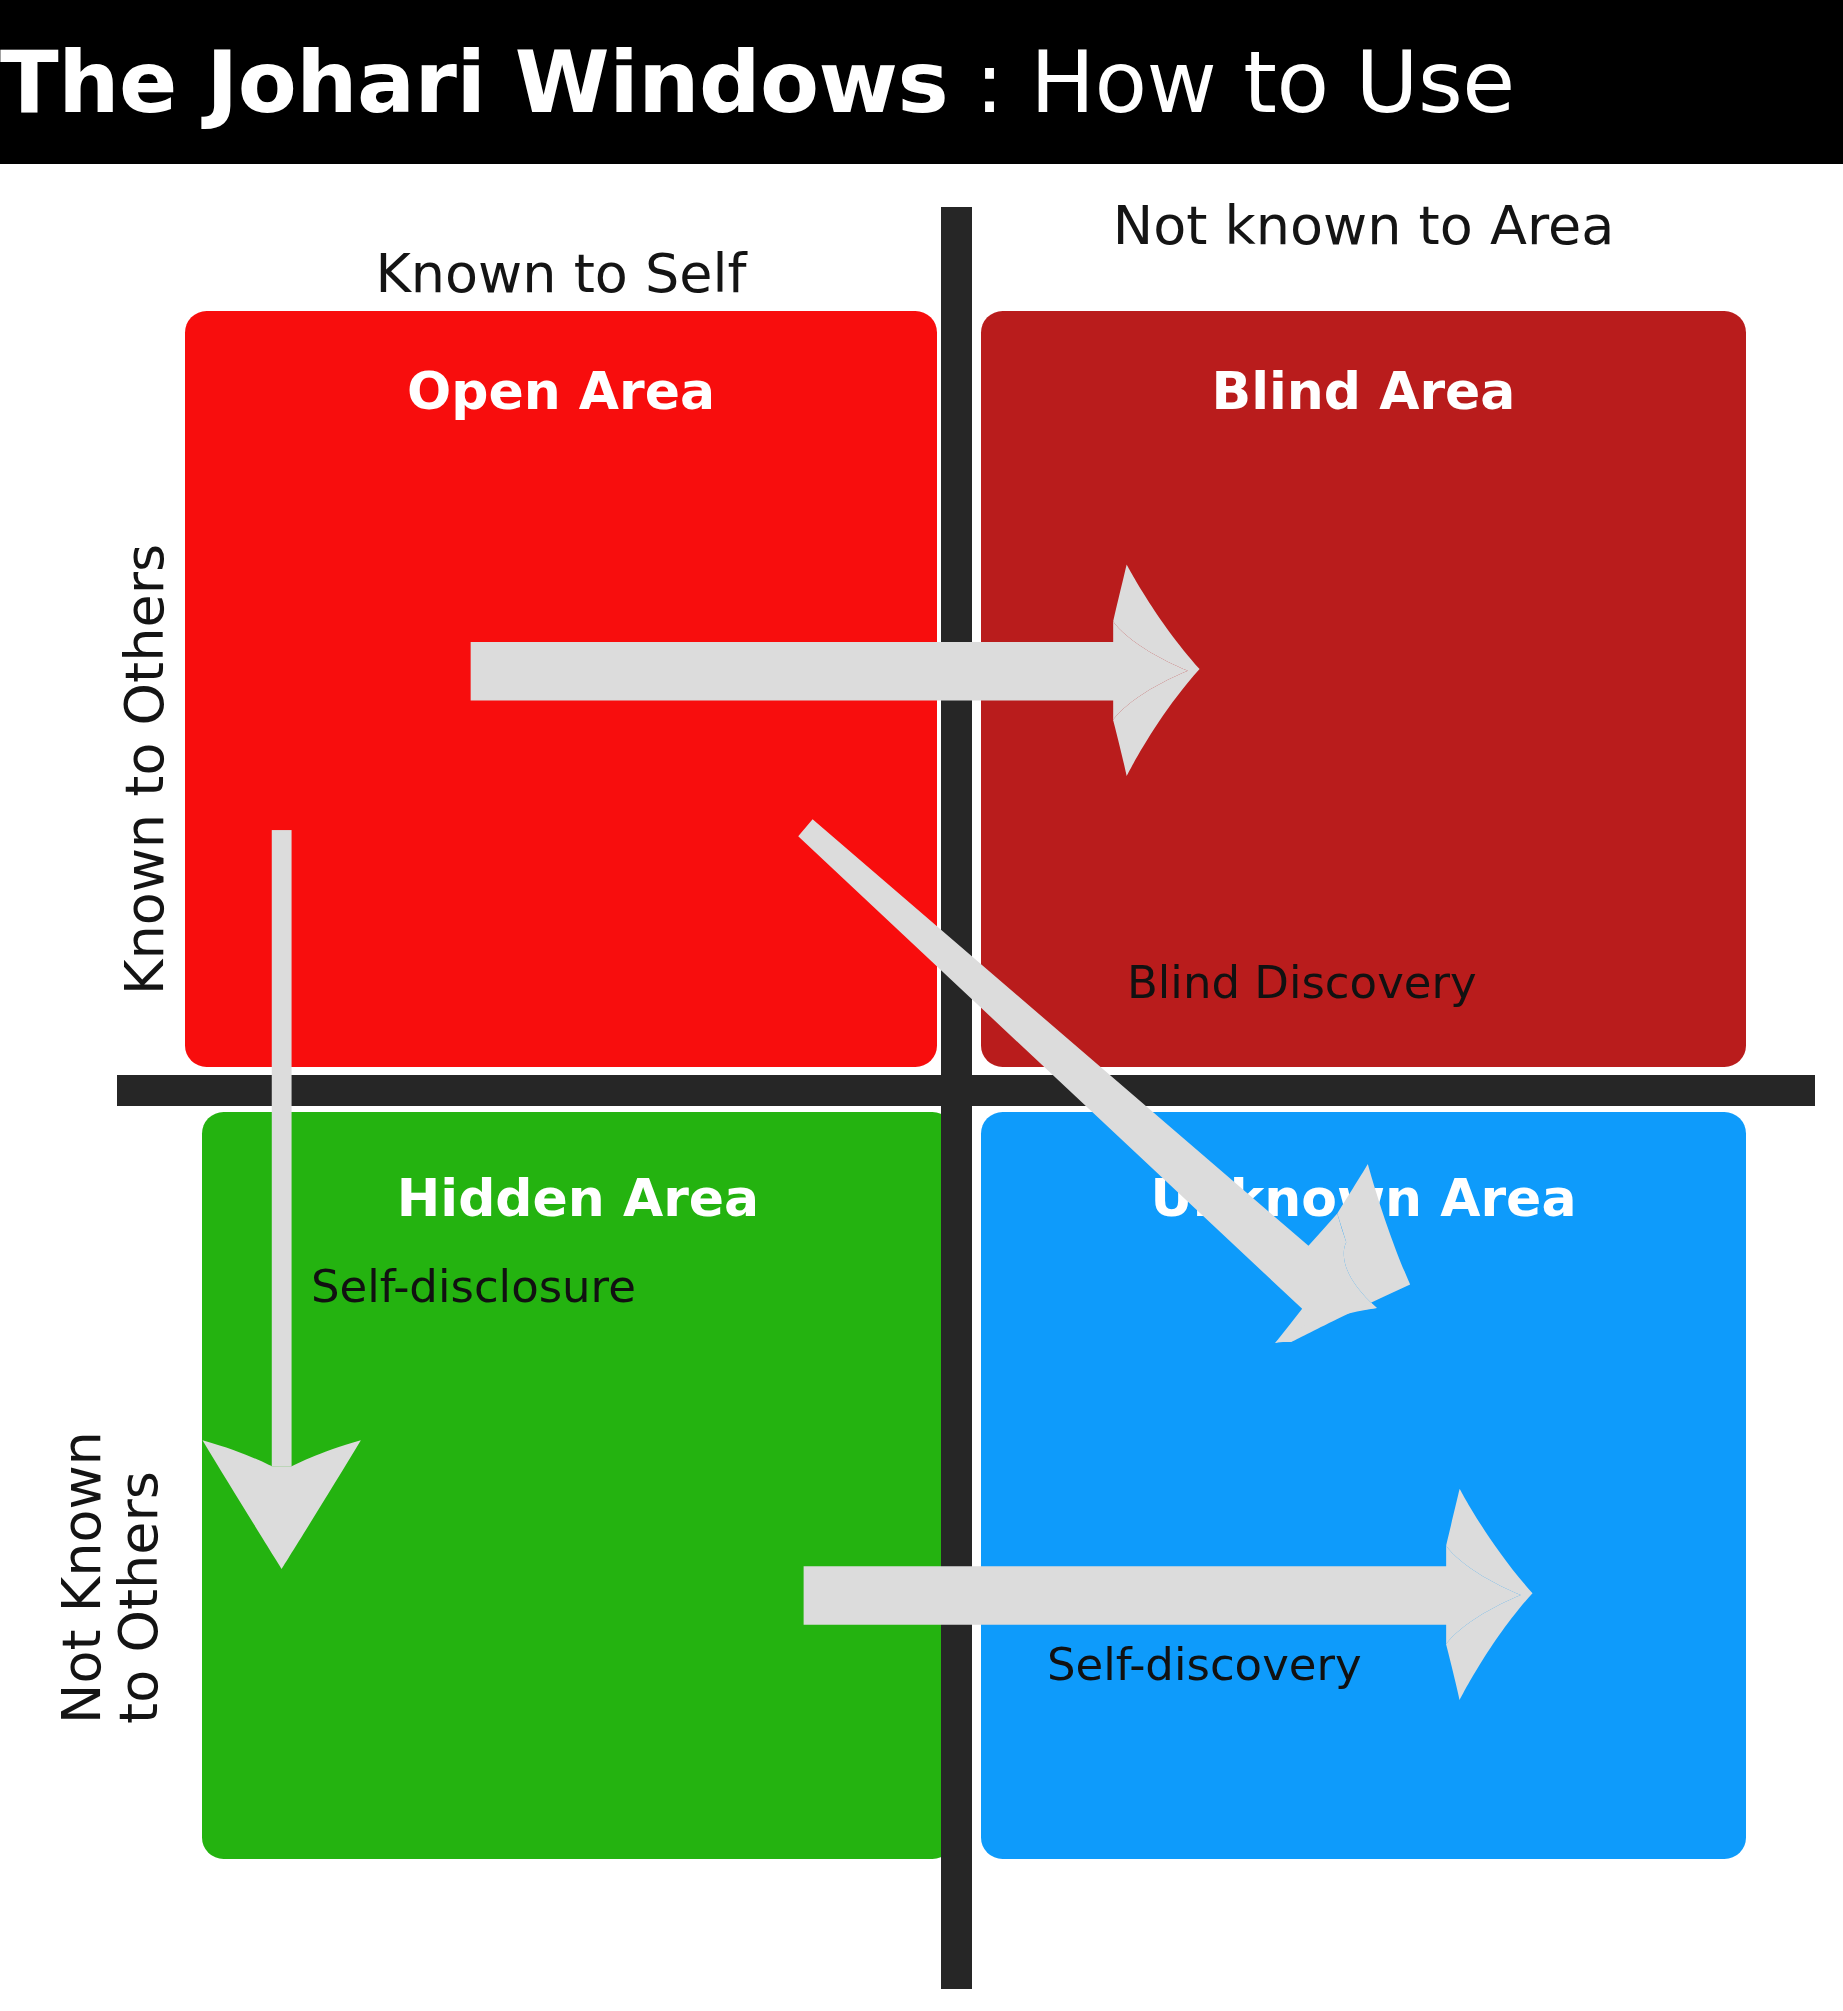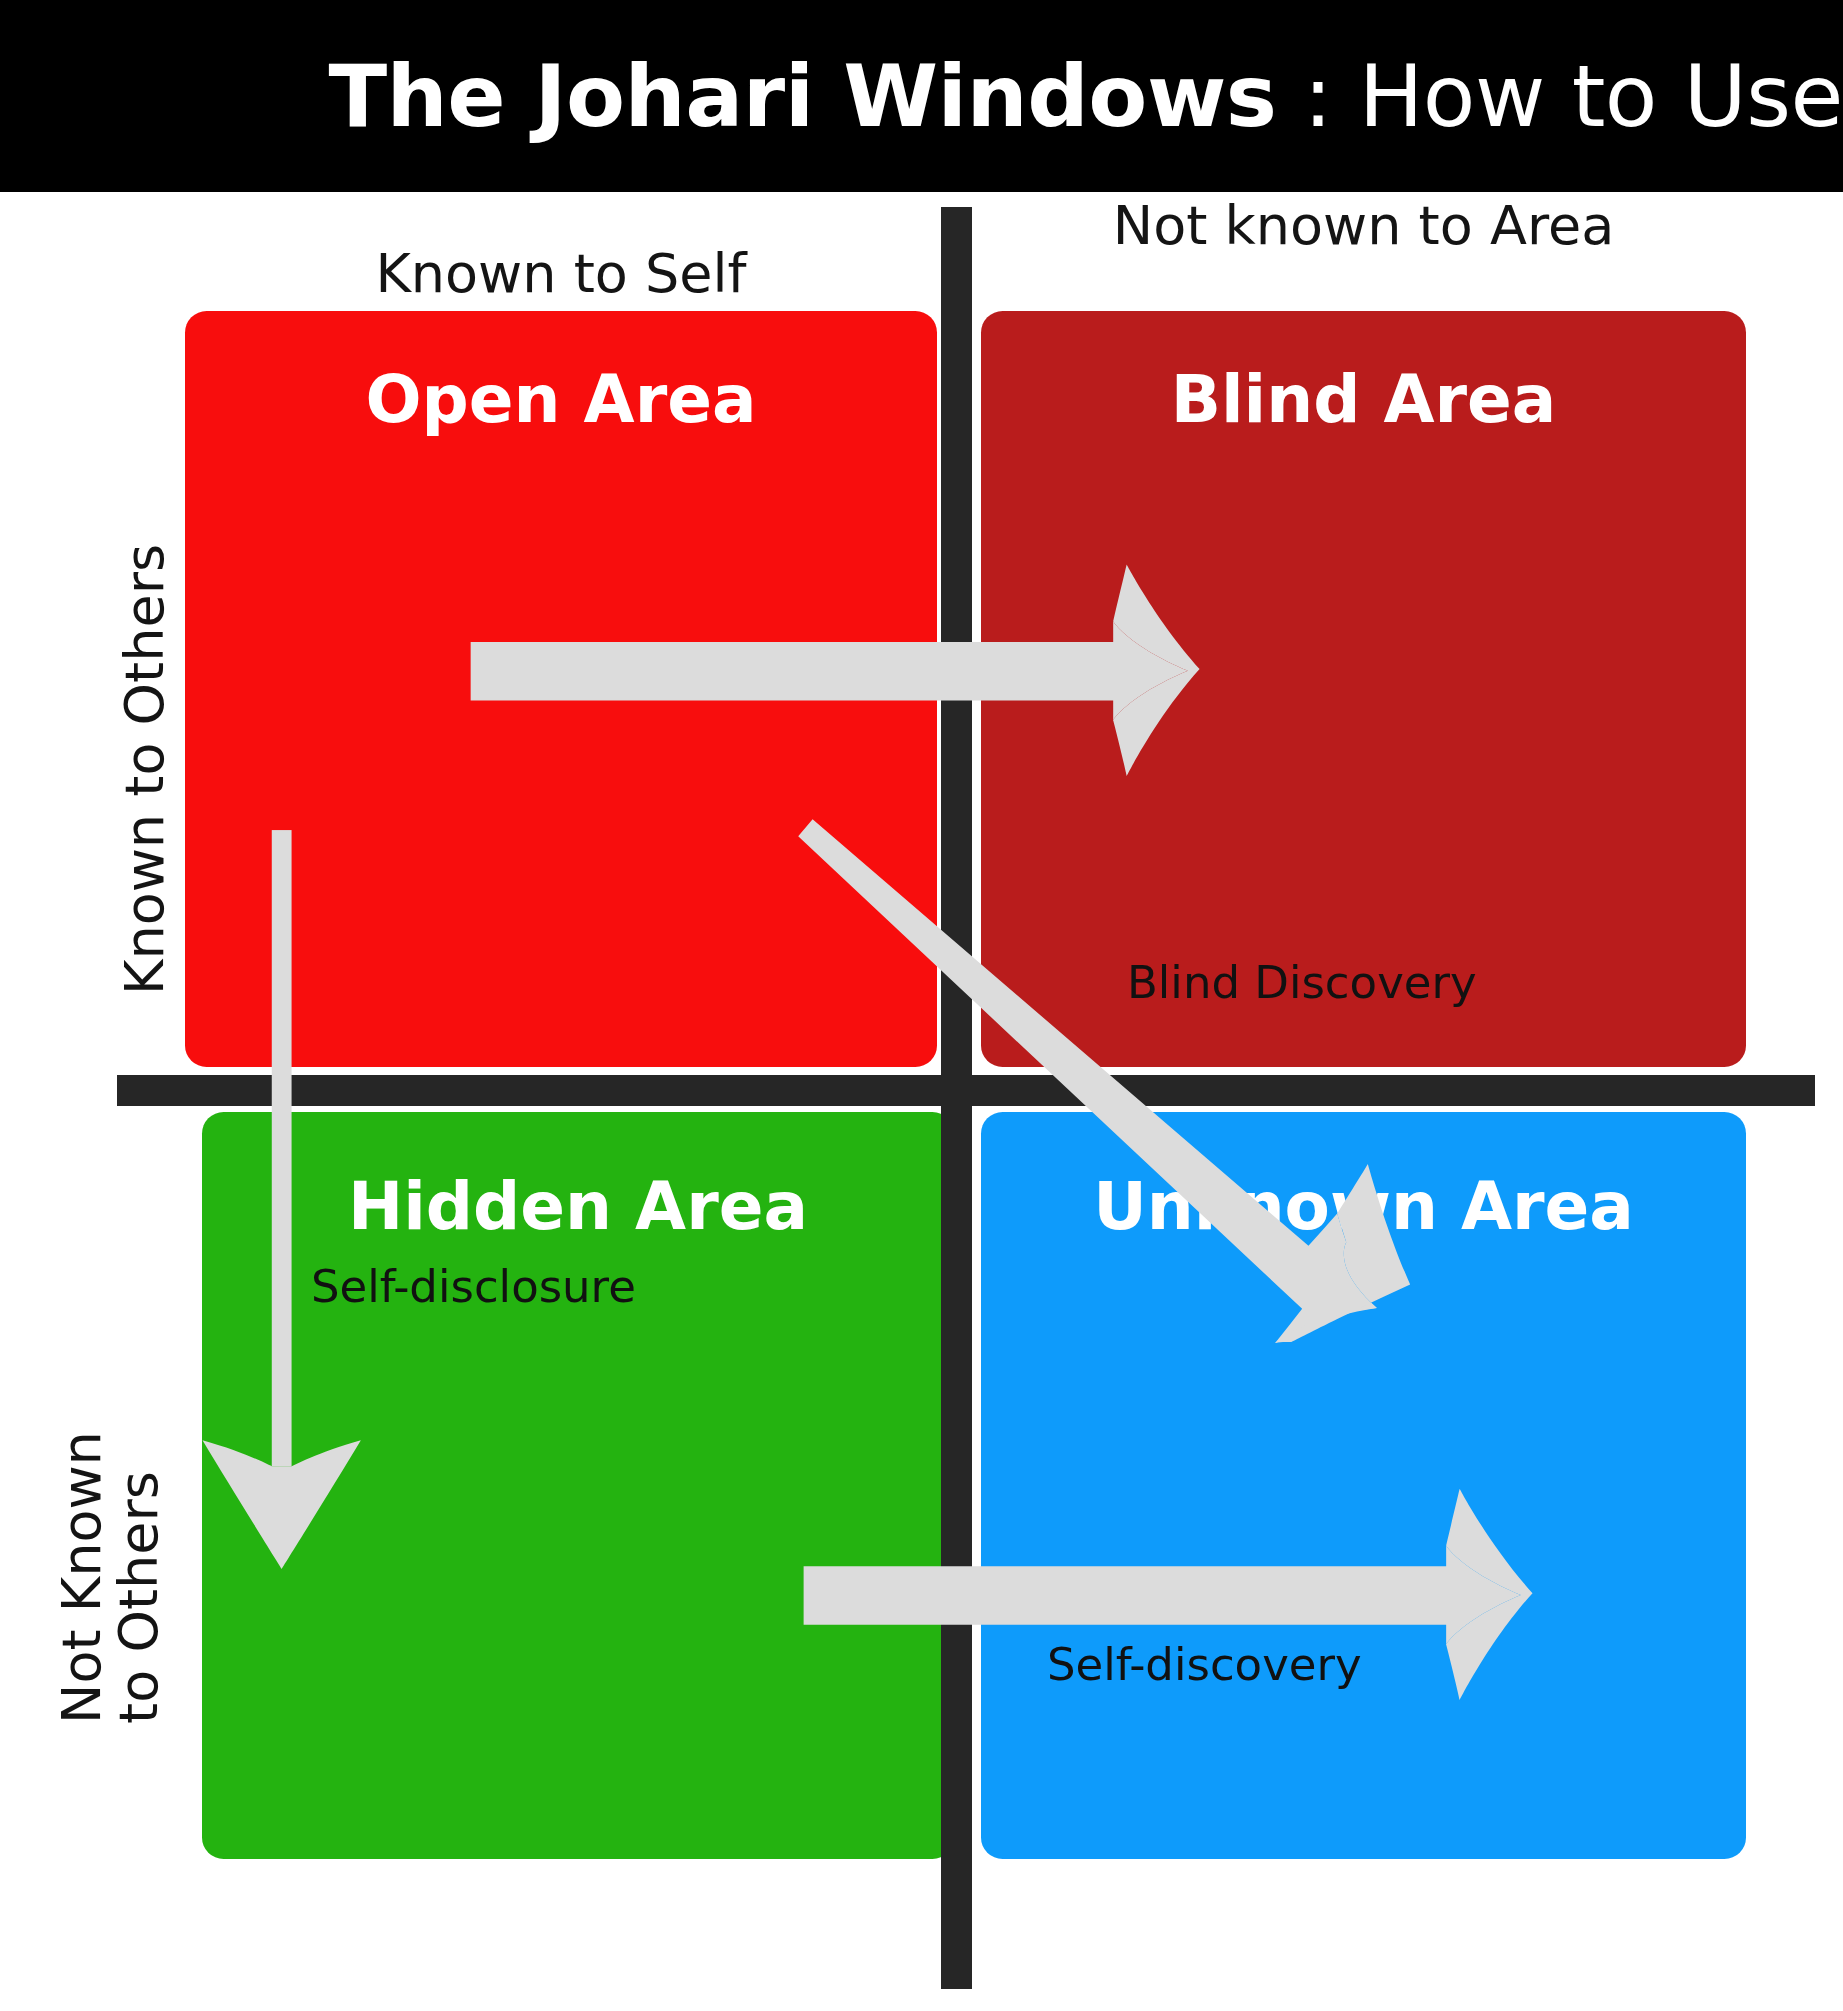--- a/index.html
+++ b/index.html
@@ -14,25 +14,25 @@
     position: relative;
     overflow: hidden;
   }
 
   
   #title-bar {
     position: absolute;
     left: 0;
     top: 0;
     width: 1843px;
-    height: 192px;
+    height: 164px;
     background: #000000;
     display: flex;
     align-items: center;
-    justify-content: flex-end;
+    justify-content: flex-start;
   }
   #title-text {
     color: #ffffff;
     font-size: 86px;
     line-height: 1;
     white-space: nowrap;
     letter-spacing: -0.5px;
   }
   #title-strong {
     font-weight: 700;
@@ -81,21 +81,21 @@
     position: absolute;
     border-radius: 21.6px;
   }
   .quad-title {
     position: absolute;
     left: 0;
     right: 0;
     text-align: center;
     color: #ffffff;
     font-weight: 700;
-    font-size: 66px;
+    font-size: 52px;
     white-space: nowrap;
   }
   #quad-open     { left: 185px;  top: 311px;  width: 752px;  height: 756px;  background: #F80D0D; }
   #quad-blind    { left: 981px; top: 311px;  width: 765px;  height: 756px;  background: #b91c1c; }
   #quad-hidden   { left: 202px;  top: 1112px; width: 752px;  height: 747px;  background: #24B310; }
   #quad-unknown  { left: 981px; top: 1112px; width: 765px;  height: 747px;  background: #0E9BFB; }
 
   #quad-open .quad-title,
   #quad-blind .quad-title    { top: 50px; }
   #quad-hidden .quad-title,

